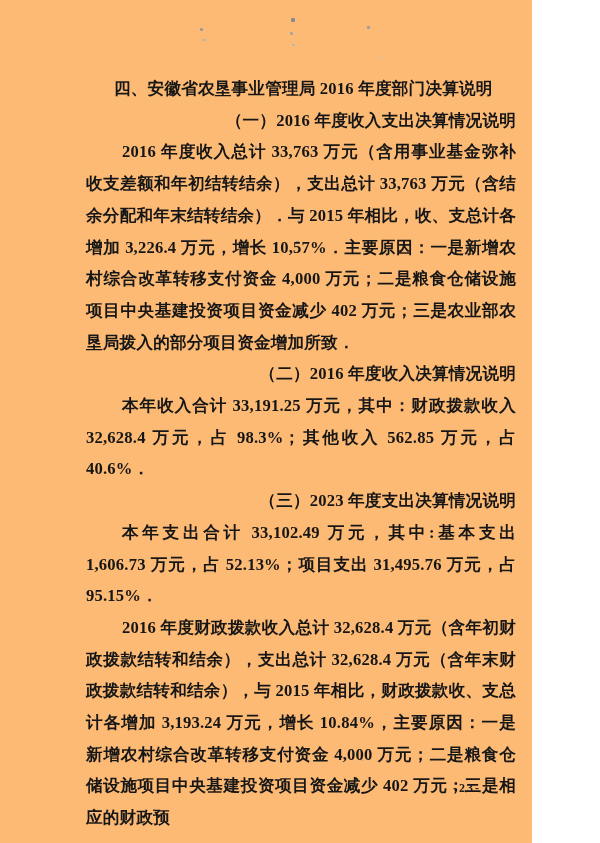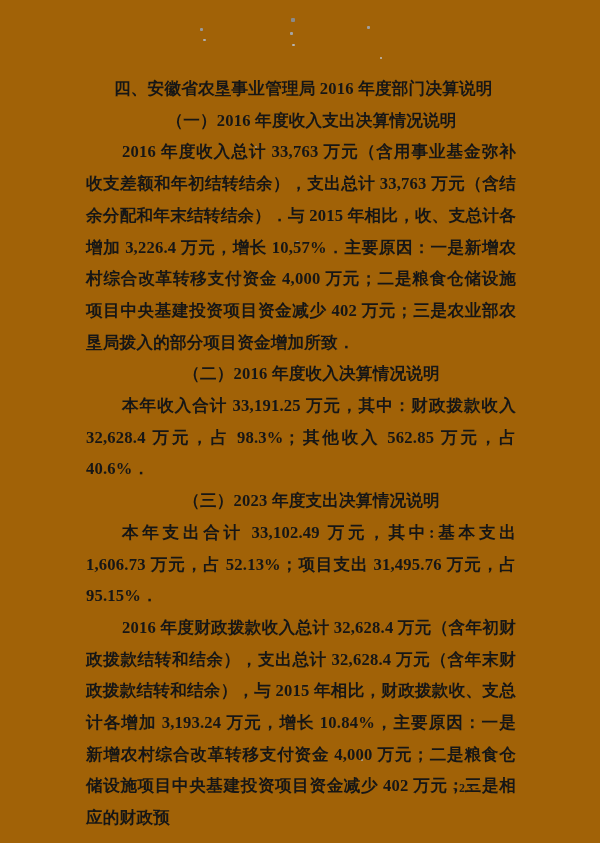--- a/index.html
+++ b/index.html
@@ -2,23 +2,23 @@
 <html><head>
 <meta charset="utf-8">
 <style>
   html, body {
     margin: 0;
     padding: 0;
     background: #ffffff;
   }
   .page {
     position: relative;
-    width: 600px;
+    width: 532px;
     height: 843px;
-    background: #a16207;
+    background: #fdba74;
     overflow: hidden;
     font-family: "Liberation Serif", "DejaVu Serif", serif;
     color: #161616;
     font-weight: 700;
   }
   .content {
     position: absolute;
     left: 86px;
     top: 73px;
     width: 430px;
@@ -27,21 +27,21 @@
     text-align: justify;
     letter-spacing: 0.2px;
   }
   .doc-title {
     padding-left: 28px;
     text-align: left;
     white-space: nowrap;
   }
   .section-heading {
     padding-left: 21px;
-    text-align: center;
+    text-align: right;
     white-space: nowrap;
   }
   .para {
     margin: 0;
     text-indent: 36px;
     font-family: Liberation Serif, serif;
   }
   .pageno {
     position: absolute;
     left: 453px;

